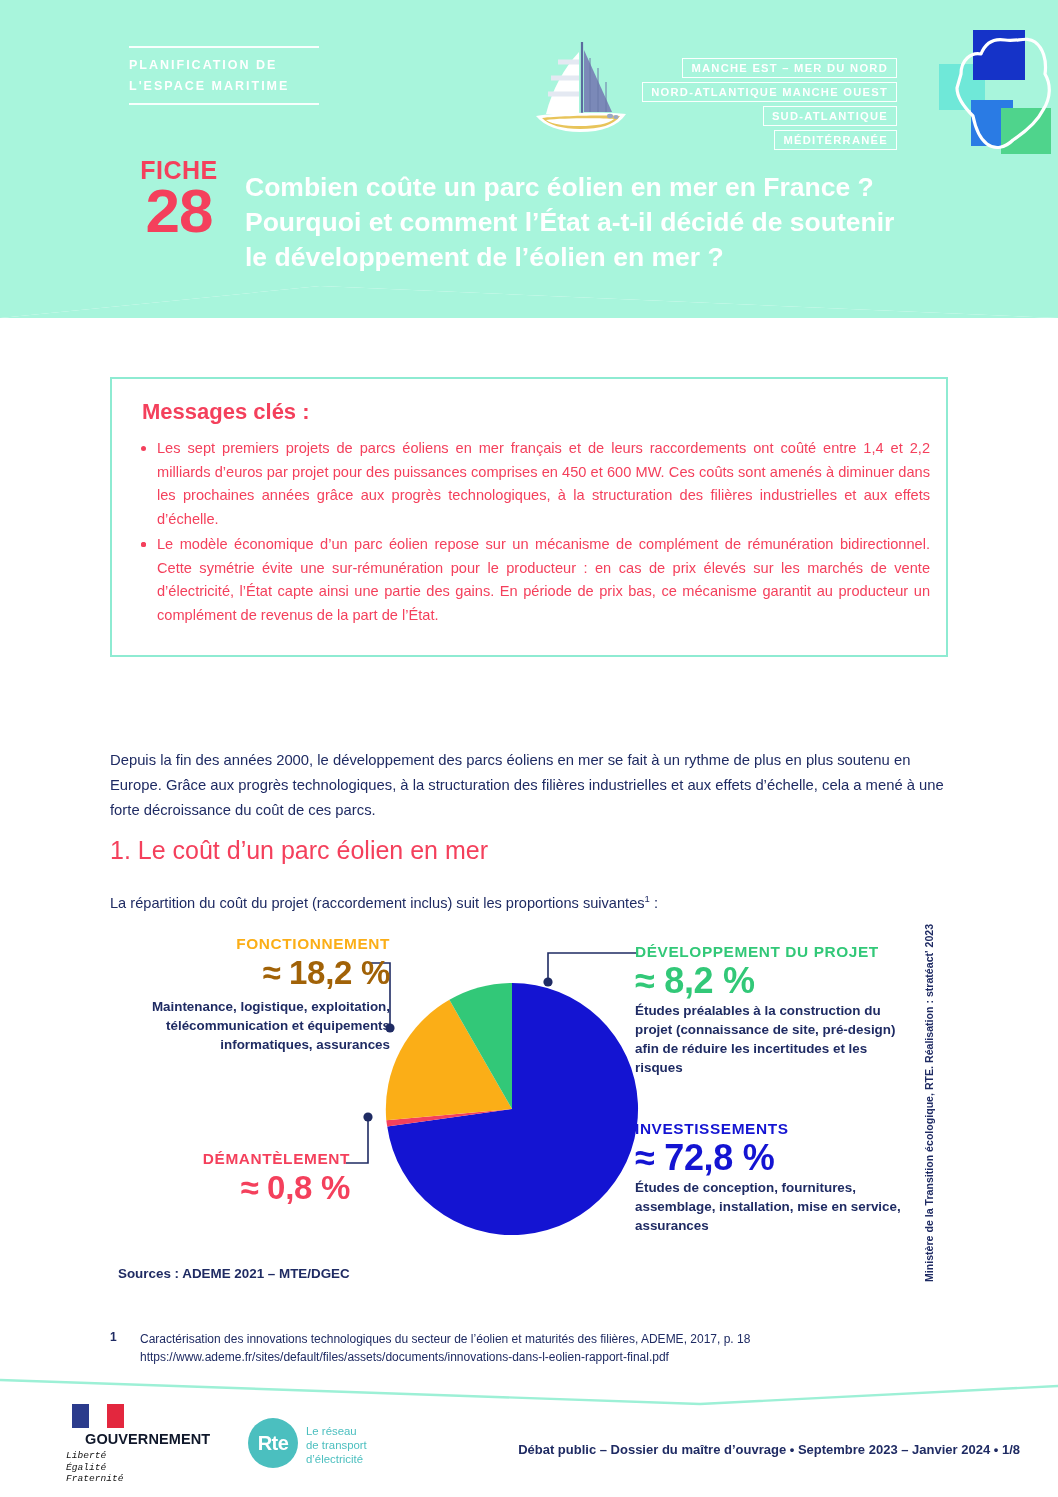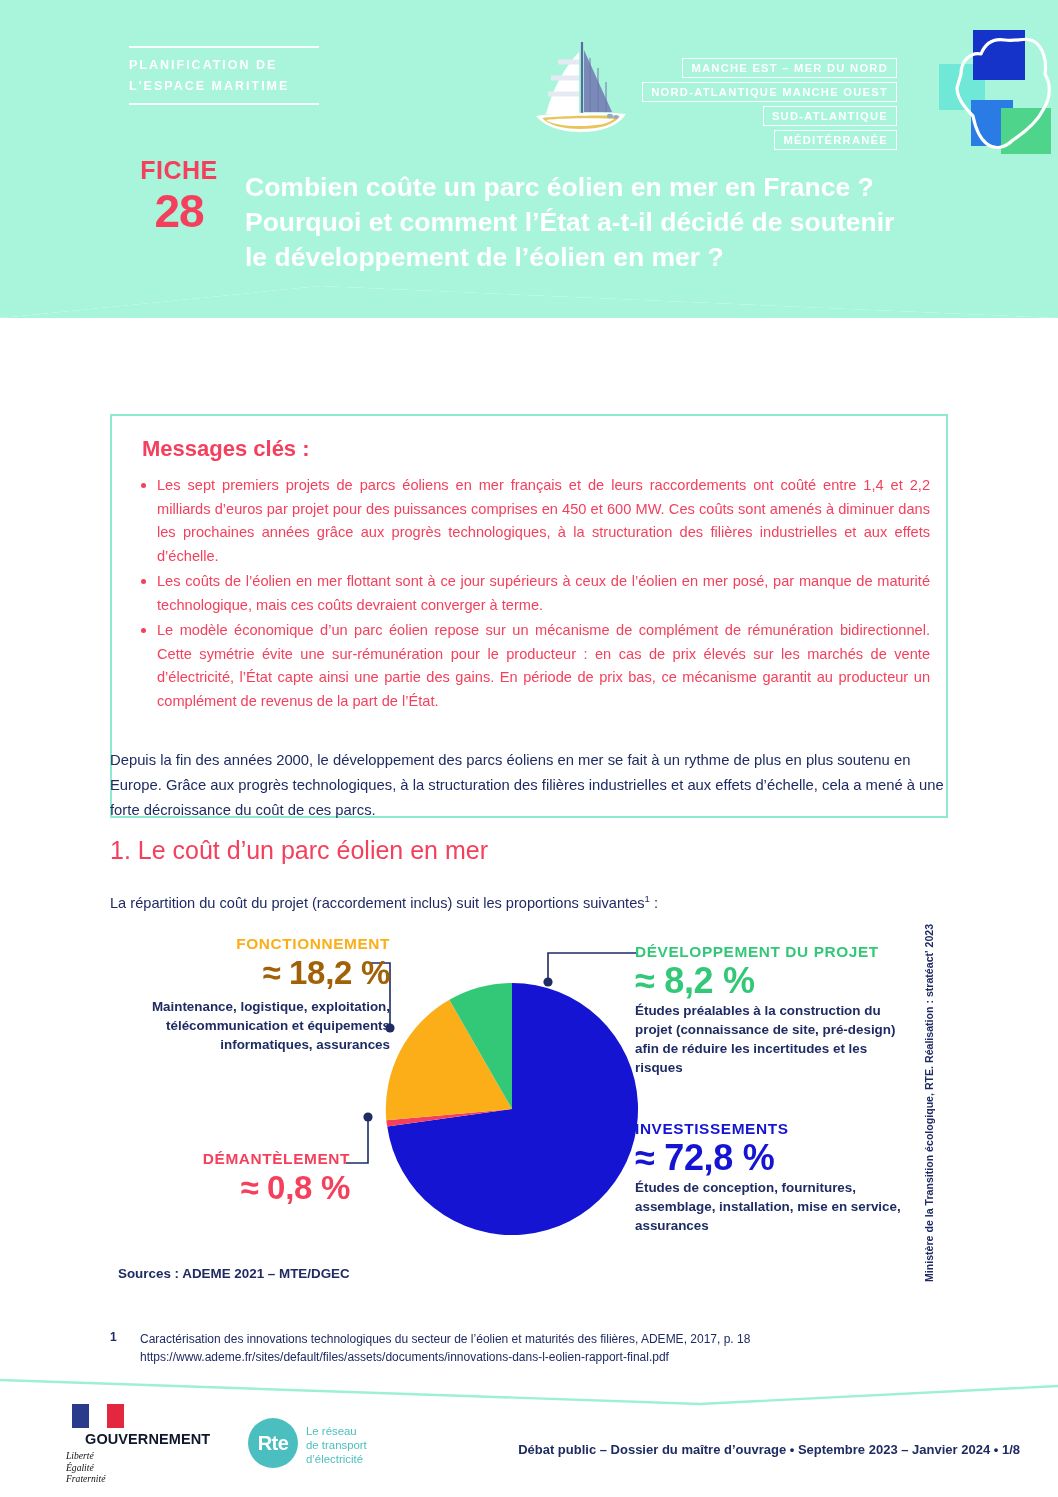--- a/index.html
+++ b/index.html
@@ -46,31 +46,31 @@
 
   
   #map-mark { position: absolute; right: 18px; top: 26px; width: 130px; height: 132px; }
 
   
   #fiche {
     position: absolute; left: 106px; top: 157px; width: 112px; text-align: center;
     color: #F4405C;
   }
   #fiche-word { font-size: 25px; font-weight: 700; letter-spacing: .5px; line-height: 26px; }
-  #fiche-num  { font-size: 46px; font-weight: 700; line-height: 56px; letter-spacing: -1px; }
+  #fiche-num  { font-size: 62px; font-weight: 700; line-height: 56px; letter-spacing: -1px; }
 
   #hdr-title {
     position: absolute; left: 228px; top: 170px; width: 812px;
     color: #ffffff; font-size: 26.5px; font-weight: 700; line-height: 35px;
   }
   #hdr-title div { white-space: nowrap; }
 
   
   #keybox {
-    position: absolute; left: 110px; top: 414px; width: 838px; height: 404px;
+    position: absolute; left: 110px; top: 377px; width: 838px; height: 280px;
     border: 2px solid #8EEBD2;
     padding-left: 34px;
   }
   #keybox-title {
     position: absolute; left: 30px; top: 20px;
     color: #F4405C; font-size: 22px; font-weight: 700;
   }
   #keylist {
     position: absolute; left: 28px; top: 58px; width: 790px;
     margin: 0; padding: 0; list-style: none;
@@ -145,21 +145,21 @@
   
   #footnote { position: absolute; left: 110px; top: 1330px; width: 850px; }
   #fn-num { position: absolute; left: 0px; top: 0px; font-size: 12px; font-weight: 700; color: #1f2b63; }
   #fn-body { position: absolute; left: 30px; top: 0px; width: 820px; font-size: 12px; line-height: 18px; color: #1f2b63; }
 
   
   #footer-wave { position: absolute; left: 0; top: 1372px; width: 1058px; height: 48px; }
   #gov-logo { position: absolute; left: 66px; top: 1404px; width: 150px; }
   #flag { width: 52px; height: 24px; display: block; margin-left: 6px; }
   #gov-word { font-size: 14.5px; font-weight: 700; color: #0f172a; letter-spacing: .1px; margin-top: 3px; margin-left: 19px; }
-  #gov-motto { font-family: Liberation Serif, serif; font-style: italic; font-size: 9.6px; line-height: 11.5px; color: #111111; margin-top: 3px; }
+  #gov-motto { font-family: Liberation Mono, monospace; font-style: italic; font-size: 9.6px; line-height: 11.5px; color: #111111; margin-top: 3px; }
 
   #rte-logo { position: absolute; left: 248px; top: 1418px; width: 220px; height: 54px; }
   #rte-circle {
     position: absolute; left: 0; top: 0; width: 50px; height: 50px; border-radius: 50%;
     background: #4BBFBF;
   }
   #rte-mark {
     position: absolute; left: 0; top: 0; width: 50px; height: 50px;
     color: #ffffff; font-size: 20px; font-weight: 700;
     display: flex; align-items: center; justify-content: center; letter-spacing: -.5px;
@@ -233,21 +233,20 @@
 
 <div id="keybox">
   <div id="keybox-title">Messages clés :</div>
   <ul id="keylist">
     <li>
       <span class="bul"></span>
       <span>Les sept premiers projets de parcs éoliens en mer français et de leurs raccordements ont coûté entre 1,4 et 2,2 milliards d’euros par projet pour des puissances comprises en 450 et 600 MW. Ces coûts sont amenés à diminuer dans les prochaines années grâce aux progrès technologiques, à la structuration des filières industrielles et aux effets d’échelle.</span>
     </li>
     <li>
       <span class="bul"></span>
-      <span>Les coûts de l’éolien en mer flottant sont à ce jour supérieurs à ceux de l’éolien en mer posé, par manque de maturité technologique, mais ces coûts devraient converger à terme.</span>
     </li>
     <li>
       <span class="bul"></span>
       <span>Le modèle économique d’un parc éolien repose sur un mécanisme de complément de rémunération bidirectionnel. Cette symétrie évite une sur-rémunération pour le producteur : en cas de prix élevés sur les marchés de vente d’électricité, l’État capte ainsi une partie des gains. En période de prix bas, ce mécanisme garantit au producteur un complément de revenus de la part de l’État.</span>
     </li>
   </ul>
 </div>
 
 <div id="intro">Depuis la fin des années 2000, le développement des parcs éoliens en mer se fait à un rythme de plus en plus soutenu en Europe. Grâce aux progrès technologiques, à la structuration des filières industrielles et aux effets d’échelle, cela a mené à une forte décroissance du coût de ces parcs.</div>
 <div id="sec-title">1. Le coût d’un parc éolien en mer</div>

